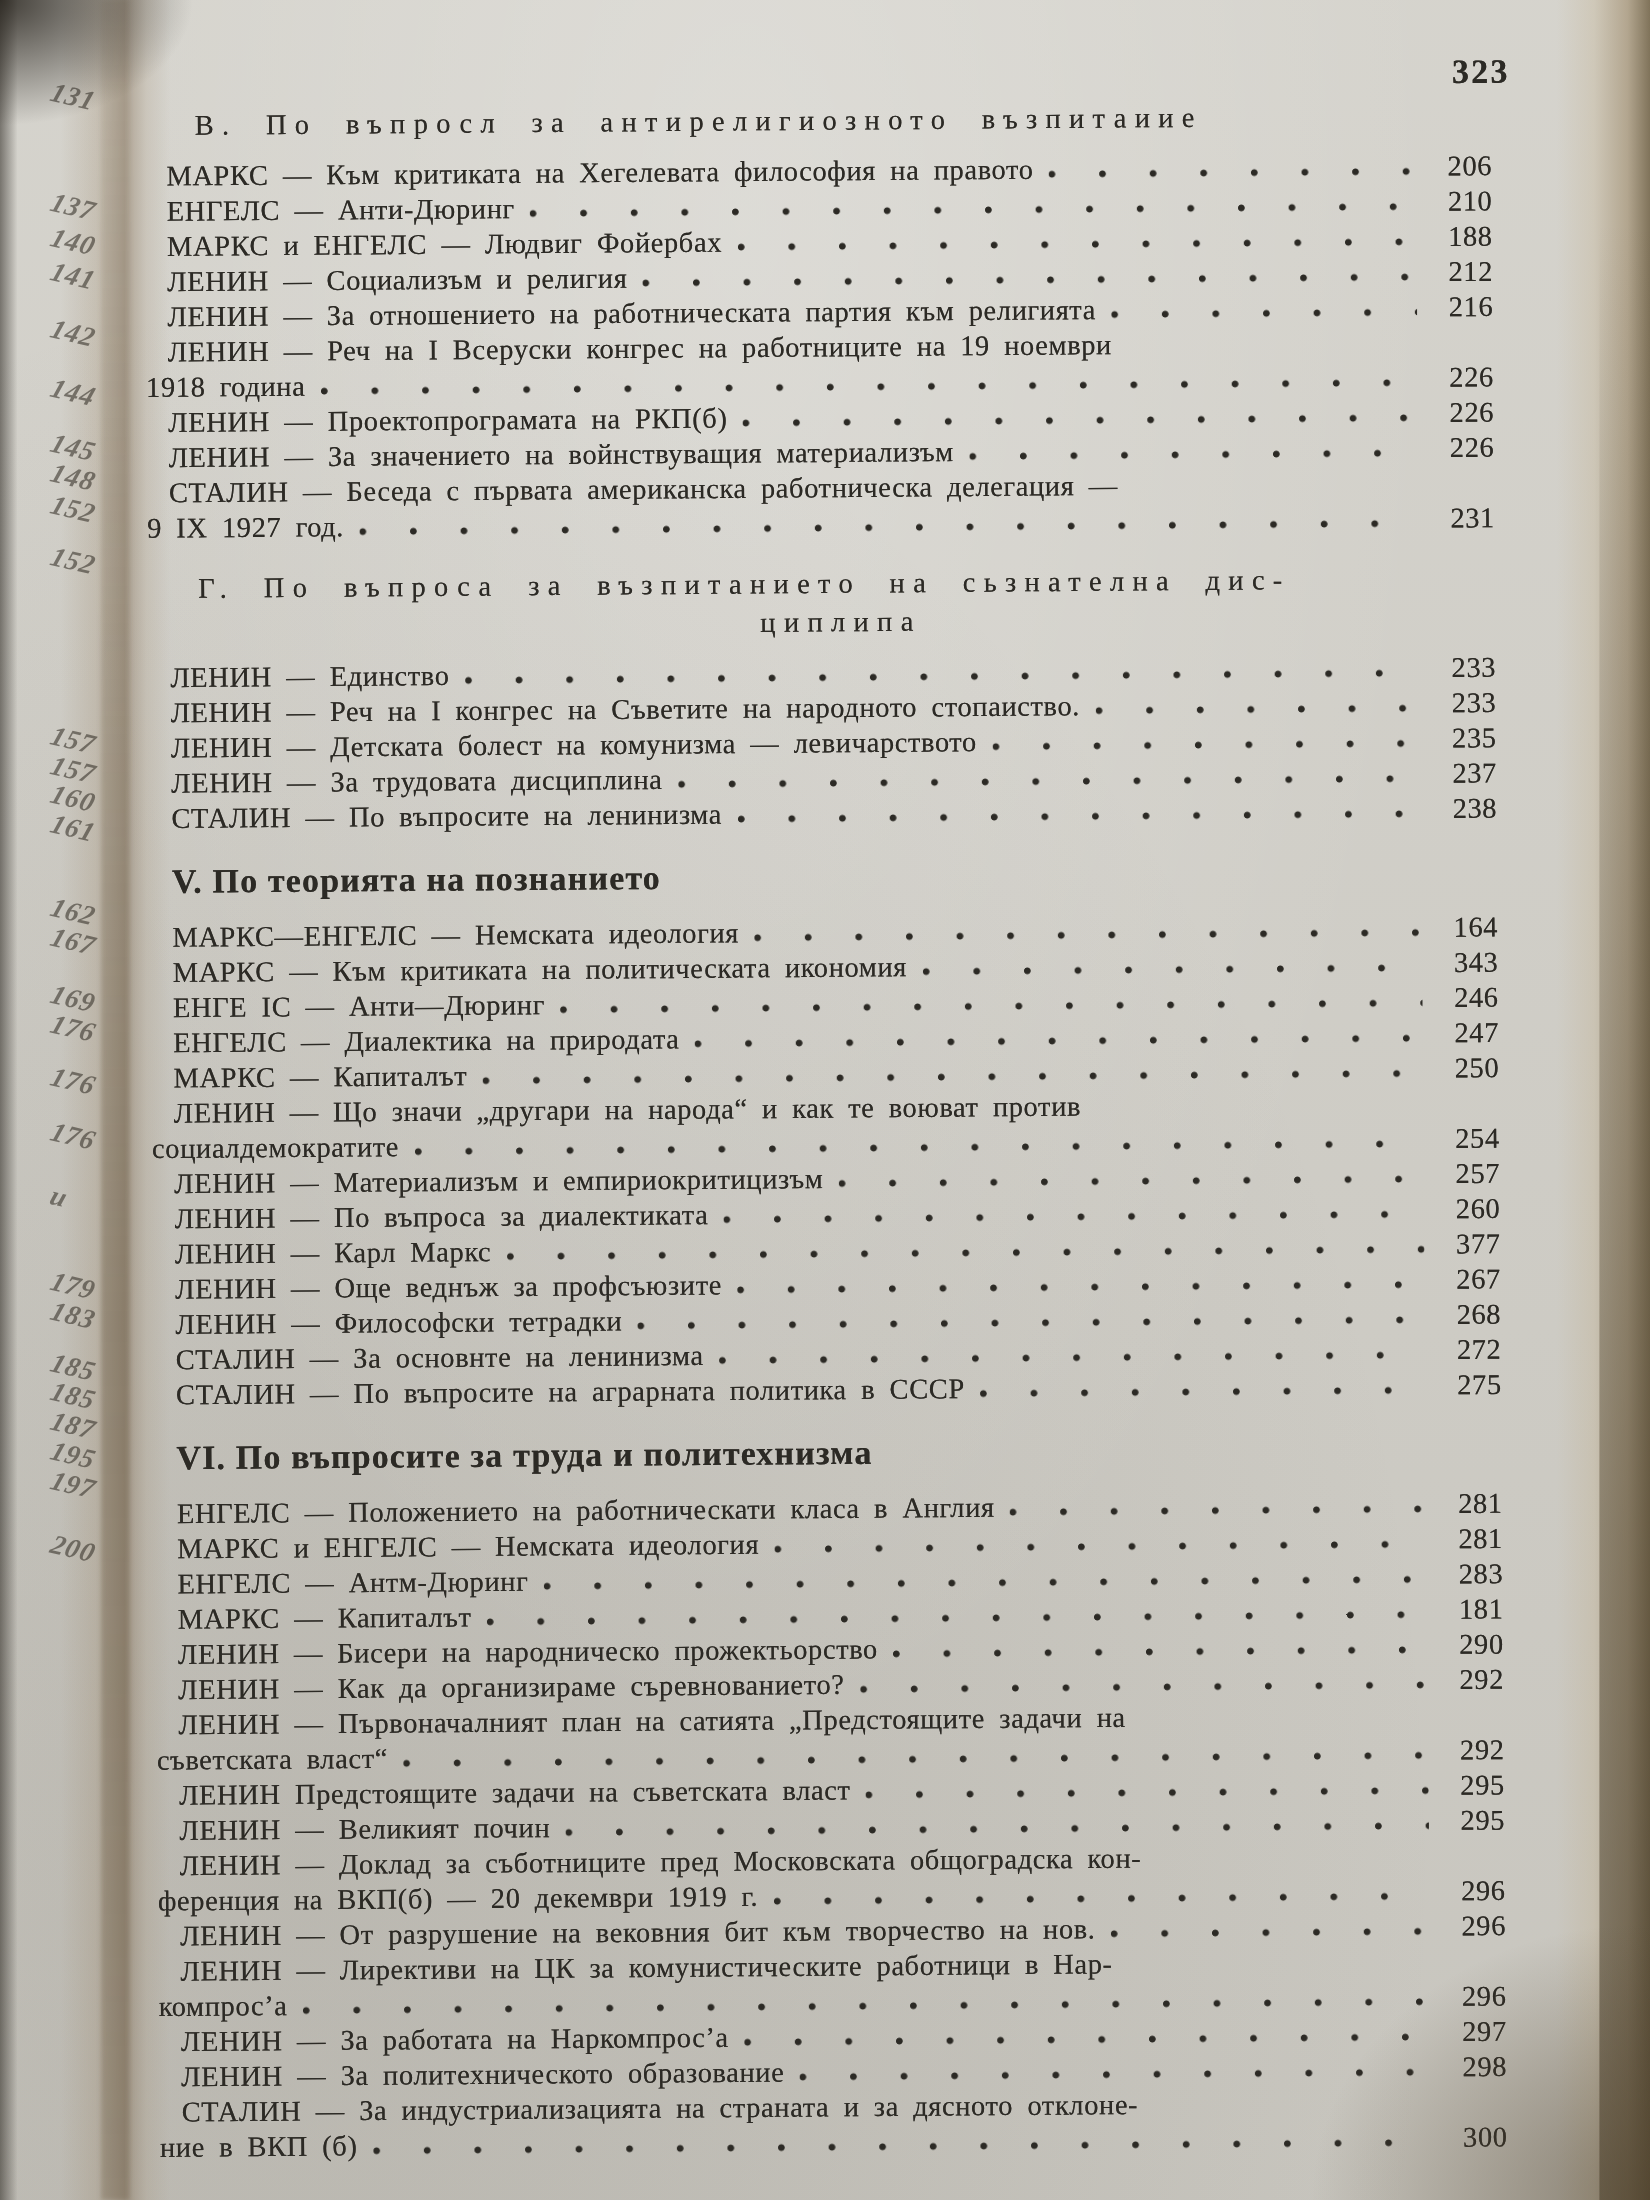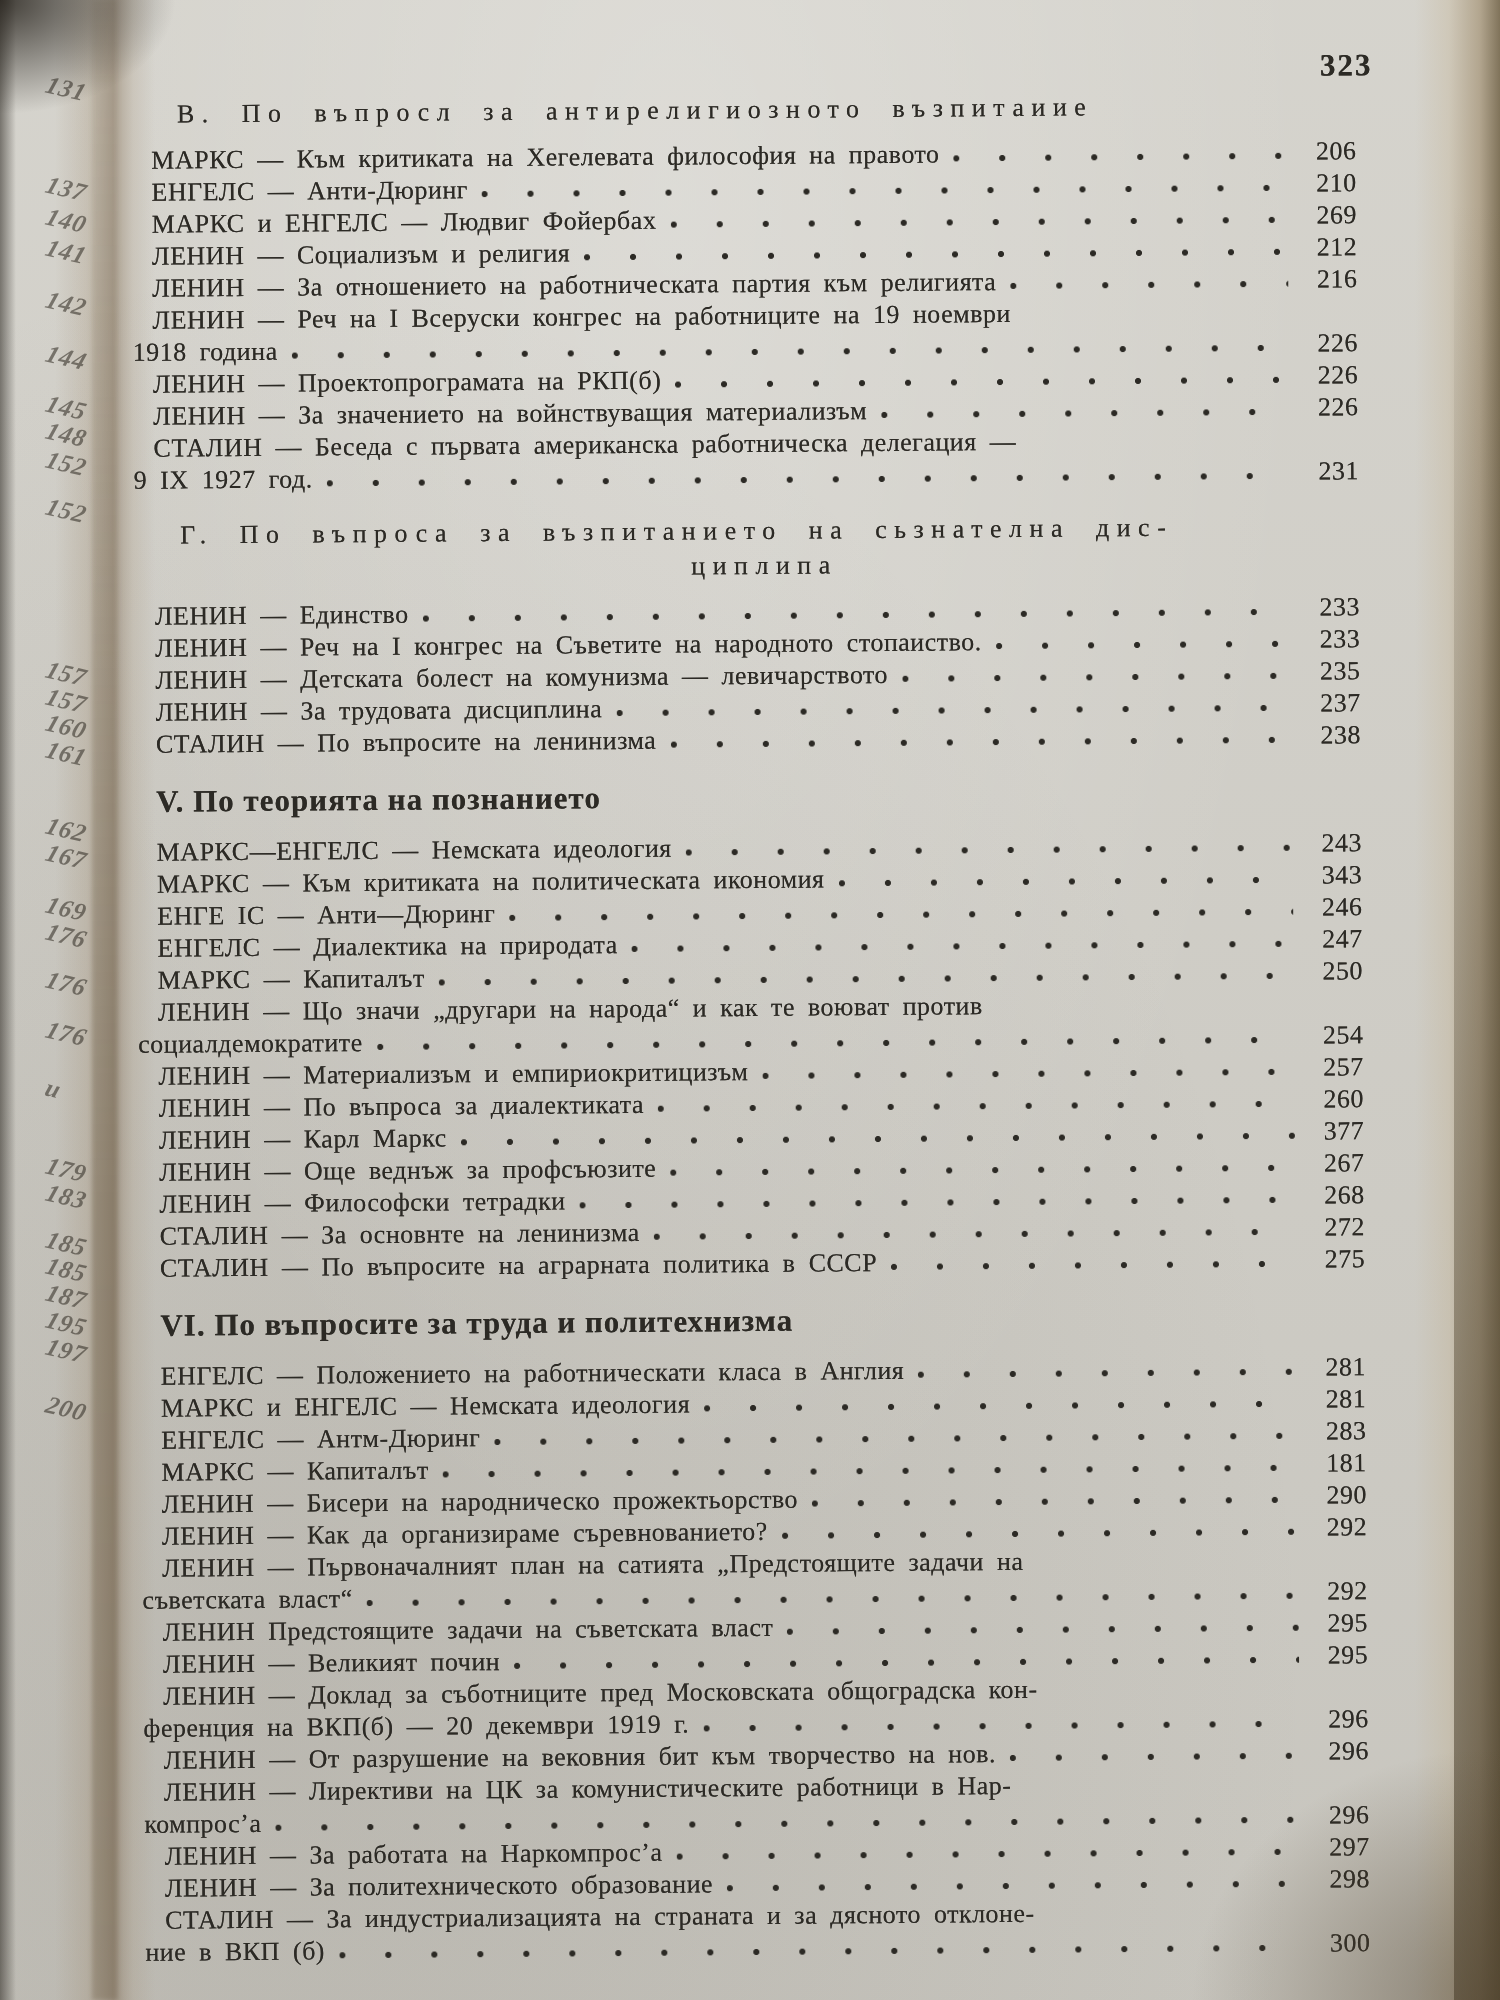--- a/index.html
+++ b/index.html
@@ -151,21 +151,21 @@
           <span class="pg">206</span>
         </div>
         <div class="toc-row">
           <span class="entry-text">ЕНГЕЛС — Анти-Дюринг</span>
           <span class="leader"></span>
           <span class="pg">210</span>
         </div>
         <div class="toc-row">
           <span class="entry-text">МАРКС и ЕНГЕЛС — Людвиг Фойербах</span>
           <span class="leader"></span>
-          <span class="pg">269</span>
+          <span class="pg">188</span>
         </div>
         <div class="toc-row">
           <span class="entry-text">ЛЕНИН — Социализъм и религия</span>
           <span class="leader"></span>
           <span class="pg">212</span>
         </div>
         <div class="toc-row">
           <span class="entry-text">ЛЕНИН — За отношението на работническата партия към религията</span>
           <span class="leader"></span>
           <span class="pg">216</span>
@@ -226,21 +226,21 @@
           <span class="entry-text">СТАЛИН — По въпросите на ленинизма</span>
           <span class="leader"></span>
           <span class="pg">238</span>
         </div>
         <div class="heading h-bold">
           <div class="h-line">V. По теорията на познанието</div>
         </div>
         <div class="toc-row">
           <span class="entry-text">МАРКС—ЕНГЕЛС — Немската идеология</span>
           <span class="leader"></span>
-          <span class="pg">243</span>
+          <span class="pg">164</span>
         </div>
         <div class="toc-row">
           <span class="entry-text">МАРКС — Към критиката на политическата икономия</span>
           <span class="leader"></span>
           <span class="pg">343</span>
         </div>
         <div class="toc-row">
           <span class="entry-text">ЕНГЕ IС — Анти—Дюринг</span>
           <span class="leader"></span>
           <span class="pg">246</span>

